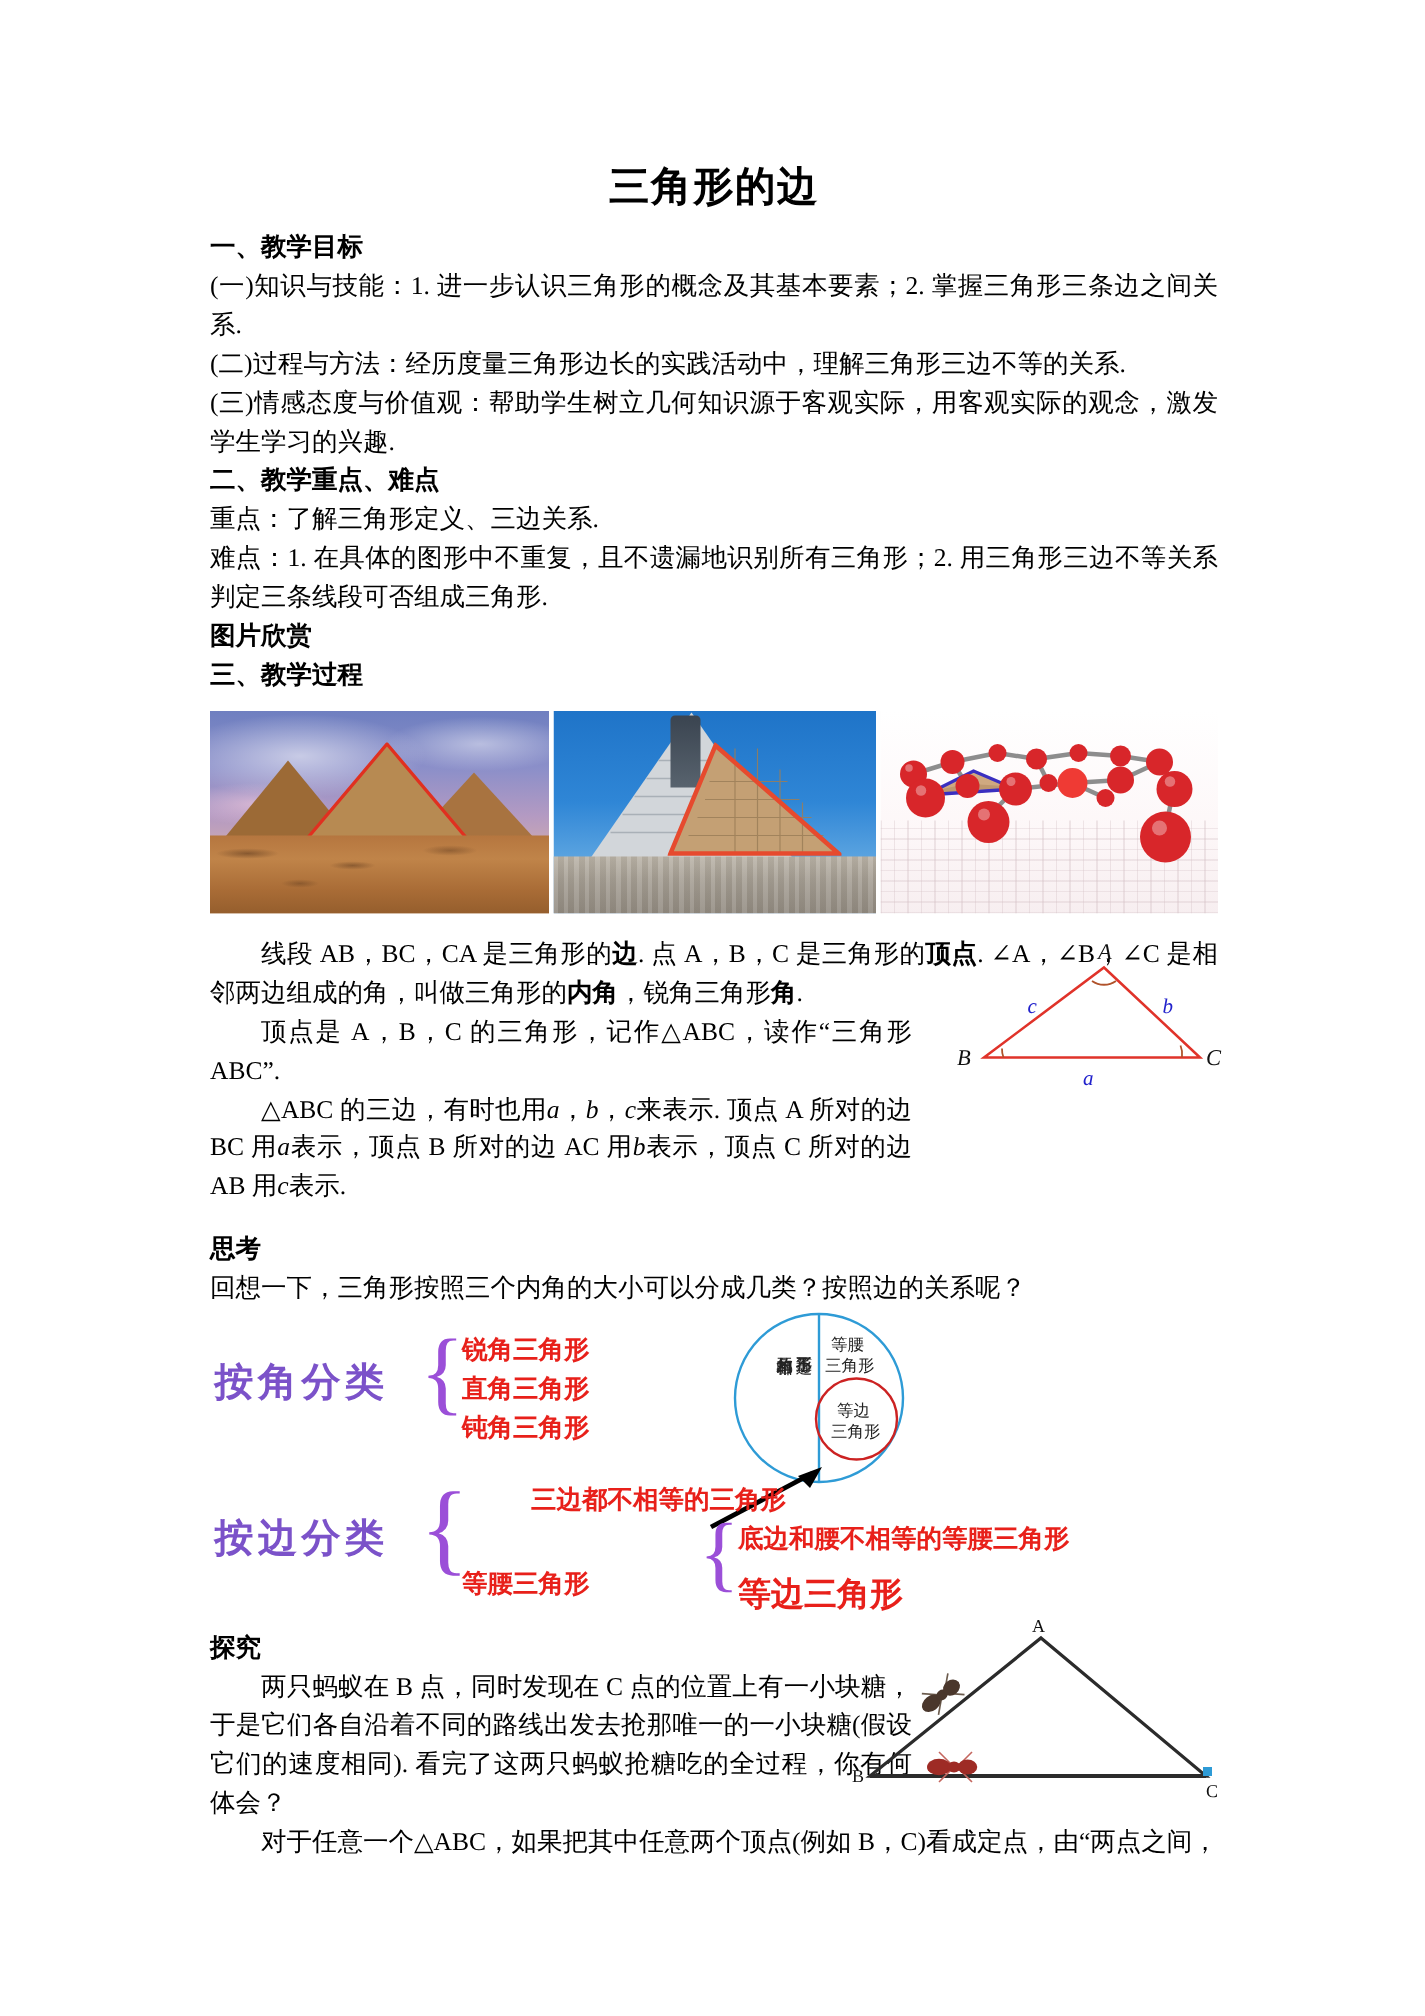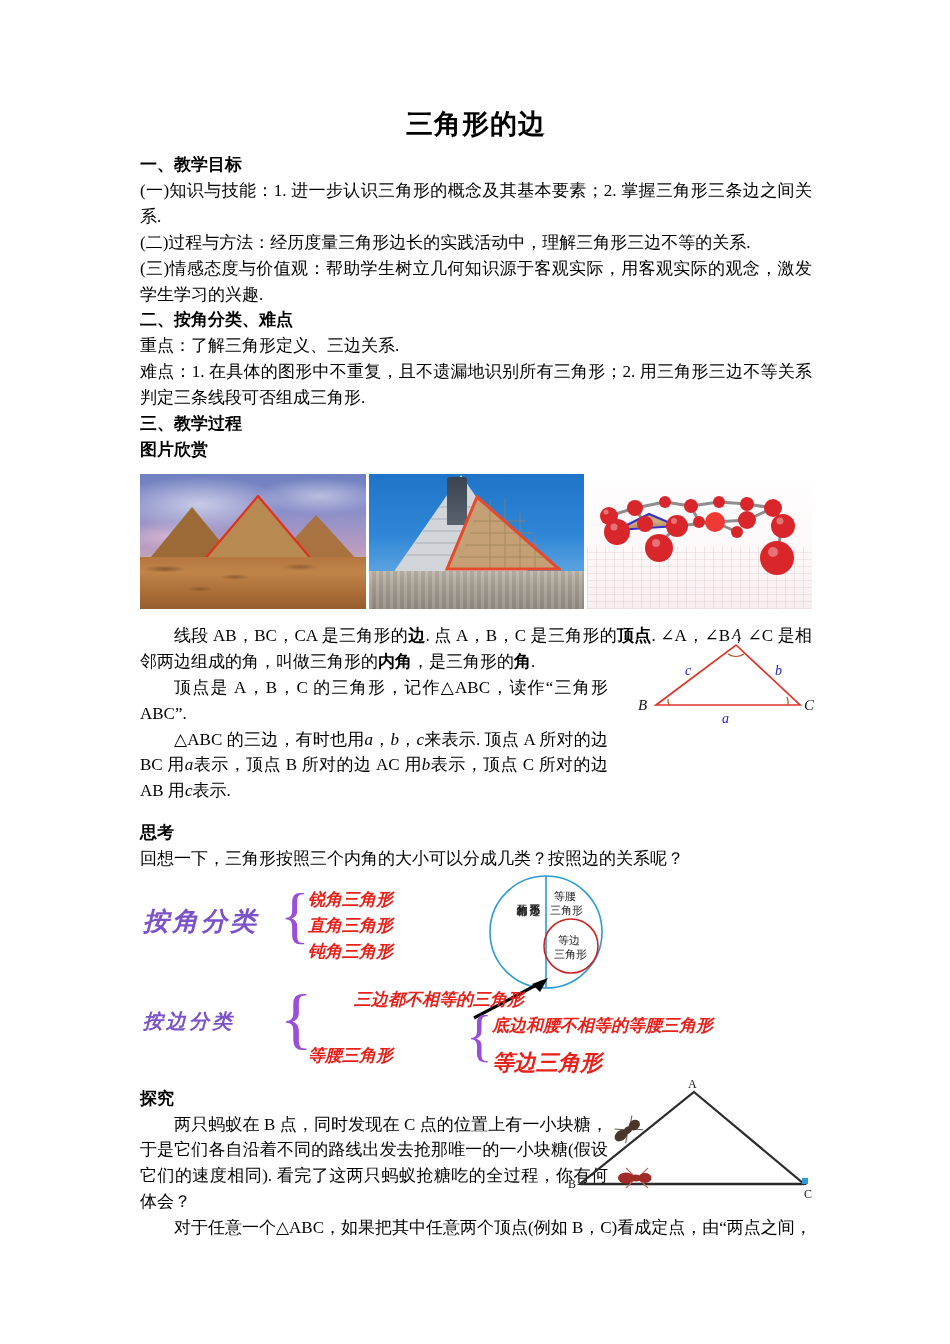--- a/index.html
+++ b/index.html
@@ -147,21 +147,20 @@
   
   .classify {
     position:relative;
     margin-top: 8px;
     height: 196px;
     width: 672px;
   }
   .hand {
     font-family:"Liberation Serif","DejaVu Serif",serif;
     font-weight:bold;
-    font-style:italic;
     white-space:nowrap;
   }
   .hand-purple { color:#7b52c9; }
   .hand-red { color:#e8201a; }
   .brace { color:#9b4fd8; font-weight:normal; }
 
   
   .explore { position:relative; margin-top:10px; }
   .fig-ant { position:absolute; right:-4px; top:-8px; width:250px; height:126px; }
 </style>
@@ -173,26 +172,26 @@
 
     <div class="title-wrap">
       <h1 class="doc-title">三角形的边</h1>
     </div>
 
     <div class="sec-head">一、教学目标</div>
     <div class="para">(一)知识与技能：1. 进一步认识三角形的概念及其基本要素；2. 掌握三角形三条边之间关系.</div>
     <div class="para">(二)过程与方法：经历度量三角形边长的实践活动中，理解三角形三边不等的关系.</div>
     <div class="para">(三)情感态度与价值观：帮助学生树立几何知识源于客观实际，用客观实际的观念，激发学生学习的兴趣.</div>
 
-    <div class="sec-head">二、按角分类、难点</div>
+    <div class="sec-head">二、教学重点、难点</div>
     <div class="para">重点：了解三角形定义、三边关系.</div>
     <div class="para">难点：1. 在具体的图形中不重复，且不遗漏地识别所有三角形；2. 用三角形三边不等关系判定三条线段可否组成三角形.</div>
 
+    <div class="sec-head">图片欣赏</div>
     <div class="sec-head">三、教学过程</div>
-    <div class="sec-head">图片欣赏</div>
 
     <div class="gallery">
 
       <div class="photo photo-1">
         <div class="giza-sky"></div>
         <div class="pyr pyr-left"></div>
         <div class="pyr pyr-right"></div>
         <div class="pyr pyr-mid"></div>
         <svg class="pyr-mid-outline" viewBox="0 0 124 74">
           <polygon points="62,1 122,72 2,72" class="photo-red-stroke"></polygon>
@@ -286,21 +285,21 @@
             <circle cx="69" cy="69" r="4"></circle>
             <circle cx="186" cy="78" r="5"></circle>
             <circle cx="193" cy="47" r="3.5"></circle>
           </g>
         </svg>
       </div>
     </div>
 
     <div class="body-block">
 
-      <div class="para indent"><span>线段 AB，BC，CA 是三角形的</span><span class="b">边</span><span>. 点 A，B，C 是三角形的</span><span class="b">顶点</span><span>. ∠A，∠B，∠C 是相邻两边组成的角，叫做三角形的</span><span class="b">内角</span><span>，是三角形的</span><span class="b">角</span><span>.</span></div>
+      <div class="para indent"><span>线段 AB，BC，CA 是三角形的</span><span class="b">边</span><span>. 点 A，B，C 是三角形的</span><span class="b">顶点</span><span>. ∠A，∠B，∠C 是相邻两边组成的角，叫做三角形的</span><span class="b">内角</span><span>，锐角三角形</span><span class="b">角</span><span>.</span></div>
 
       <div class="body-text">
         <div class="para indent">顶点是 A，B，C 的三角形，记作△ABC，读作“三角形 ABC”.</div>
         <div class="para indent"><span>△ABC 的三边，有时也用</span><span class="it">a</span><span>，</span><span class="it">b</span><span>，</span><span class="it">c</span><span>来表示. 顶点 A 所对的边 BC 用</span><span class="it">a</span><span>表示，顶点 B 所对的边 AC 用</span><span class="it">b</span><span>表示，顶点 C 所对的边 AB 用</span><span class="it">c</span><span>表示.</span></div>
       </div>
 
       <svg class="fig-abc" viewBox="0 0 190 112">
         <polygon points="108,22 172,82 28,82" fill="none" stroke="#e0332a" stroke-width="1.7"></polygon>
         <path d="M100,31 A14,14 0 0,0 116,31" fill="none" stroke="#b0522a" stroke-width="1.2"></path>
         <path d="M40,76 A15,15 0 0,0 41,82" fill="none" stroke="#b0522a" stroke-width="1.2"></path>
@@ -335,21 +334,21 @@
         <text x="72" y="40" font-family="Liberation Sans, sans-serif" font-size="11" fill="#222">三角形</text>
         <text x="80" y="70" font-family="Liberation Sans, sans-serif" font-size="11" fill="#222">等边</text>
         <text x="76" y="84" font-family="Liberation Sans, sans-serif" font-size="11" fill="#222">三角形</text>
       </svg>
 
       <svg style="position:absolute; left:330px; top:96px;" width="86" height="46" viewBox="0 0 86 46">
         <line x1="4" y1="42" x2="72" y2="6" stroke="#000" stroke-width="3.2"></line>
         <polygon points="78,2 62,8 70,16" fill="#000"></polygon>
       </svg>
 
-      <div class="hand hand-purple" style="position:absolute; left:3px; top:128px; font-size:20px; letter-spacing:3px;">按边分类</div>
+      <div class="hand hand-purple" style="position:absolute; left:3px; top:128px; font-size:26px; letter-spacing:3px;">按边分类</div>
       <div class="brace" style="position:absolute; left:140px; top:104px; font-size:68px; line-height:68px; font-family:'Liberation Serif',serif;">{</div>
       <div class="hand hand-red" style="position:absolute; left:168px; top:108px; font-size:17px;margin-left:46px;">三边都不相等的三角形</div>
       <div class="hand hand-red" style="position:absolute; left:168px; top:164px; font-size:17px;">等腰三角形</div>
 
       <div class="brace" style="position:absolute; left:326px; top:128px; font-size:56px; line-height:56px; font-family:'Liberation Serif',serif;">{</div>
       <div class="hand hand-red" style="position:absolute; left:352px; top:134px; font-size:17px;">底边和腰不相等的等腰三角形</div>
       <div class="hand hand-red" style="position:absolute; left:352px; top:168px; font-size:22px;">等边三角形</div>
     </div>
 
     <div class="explore">

